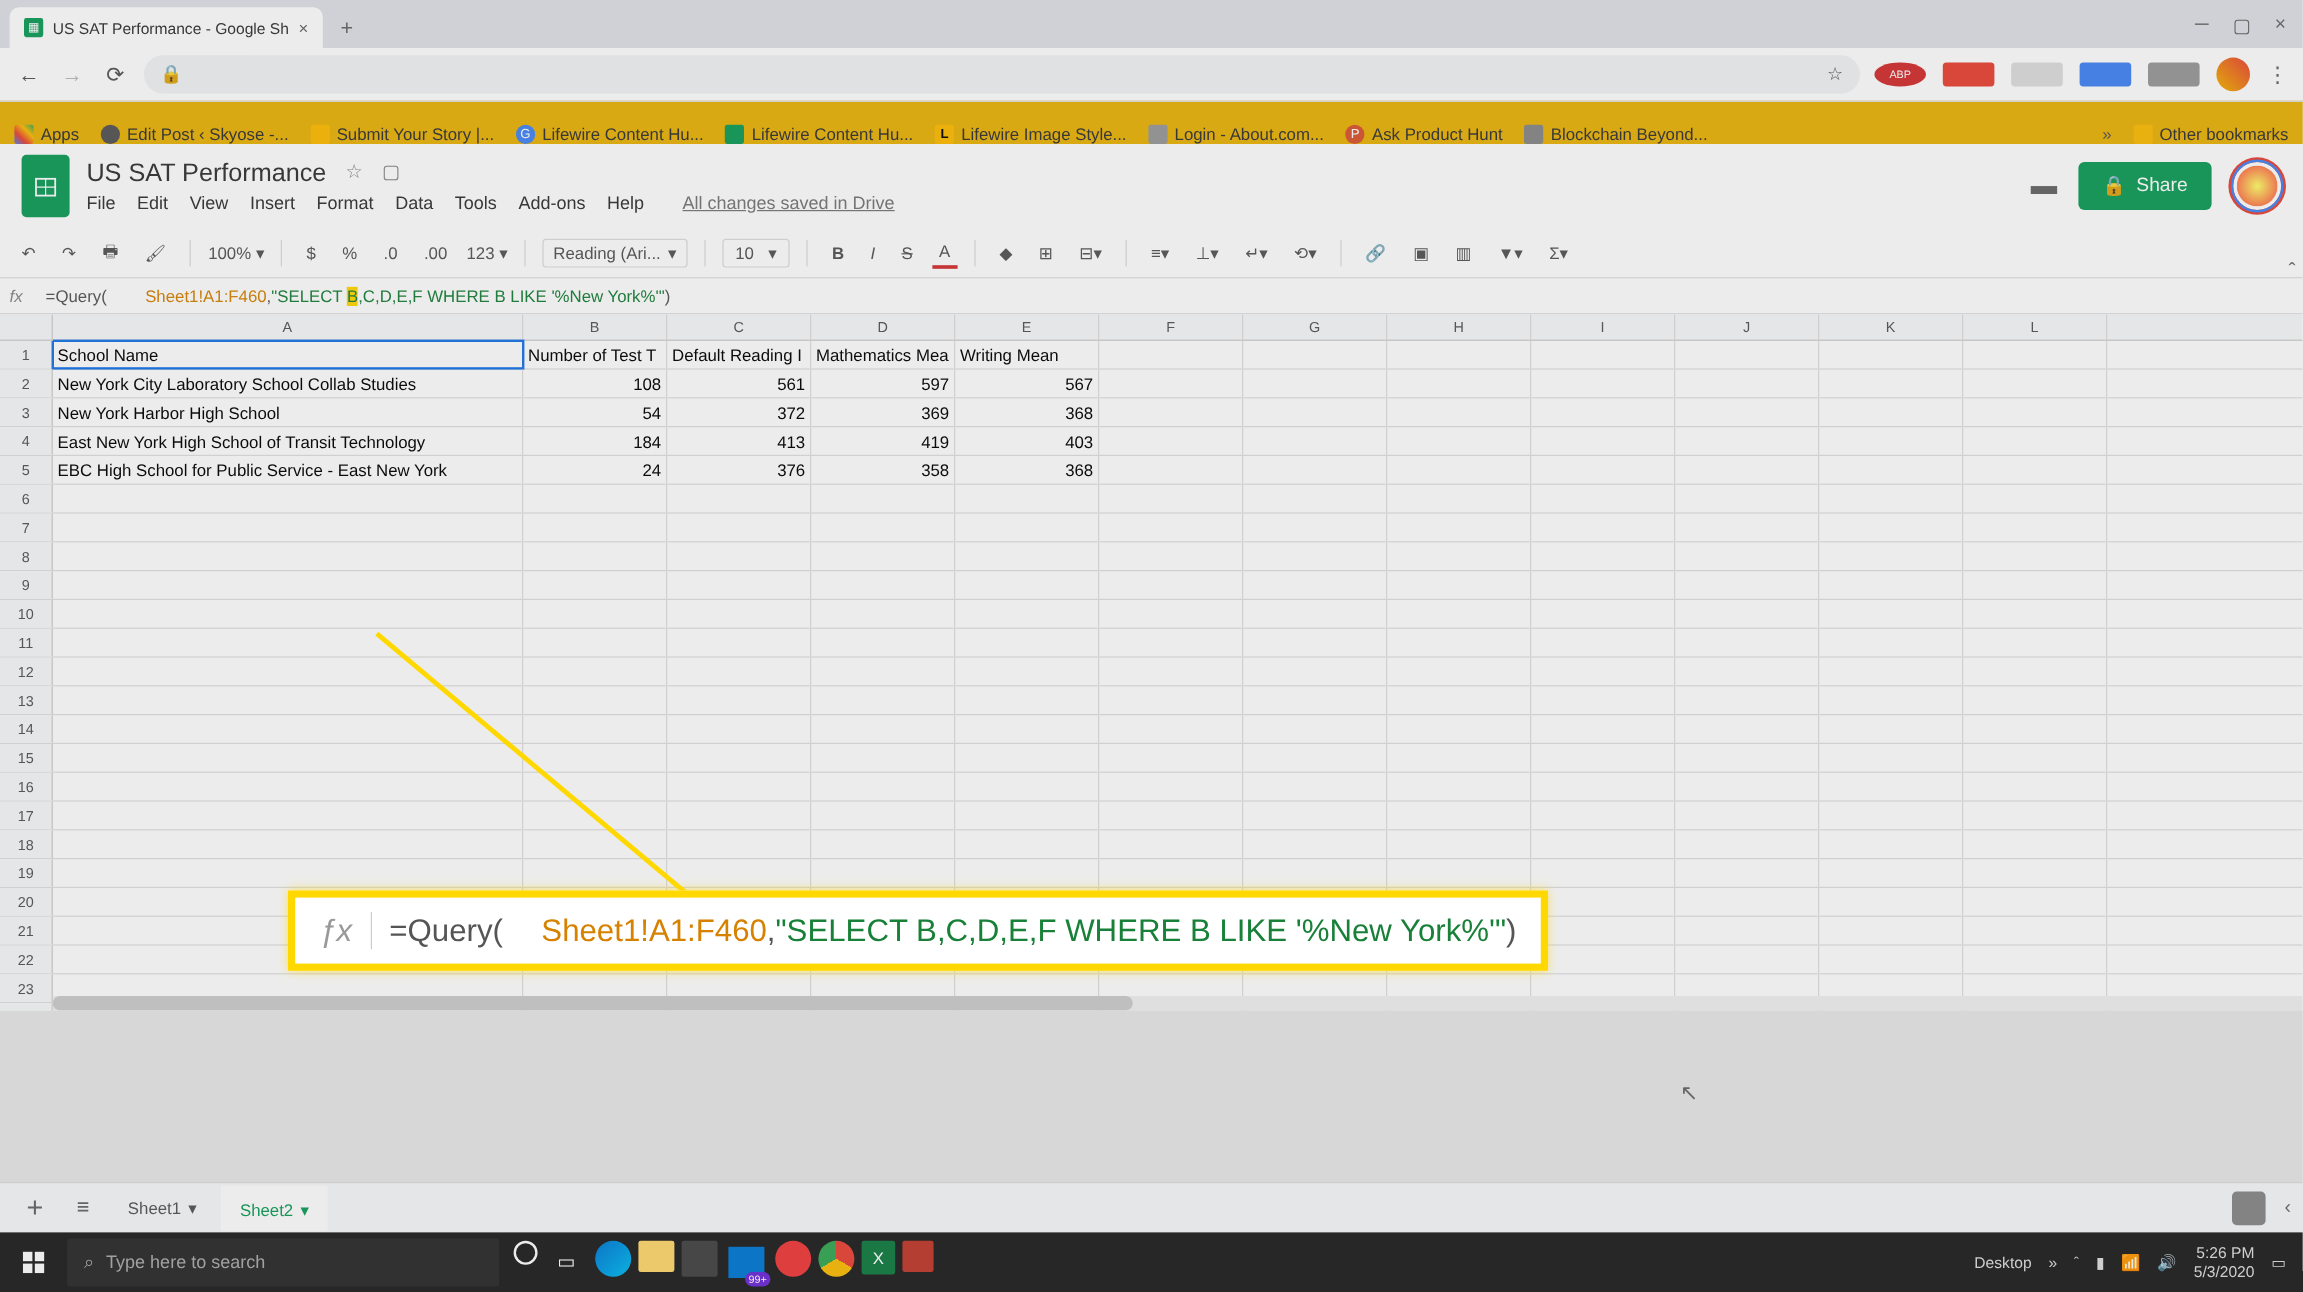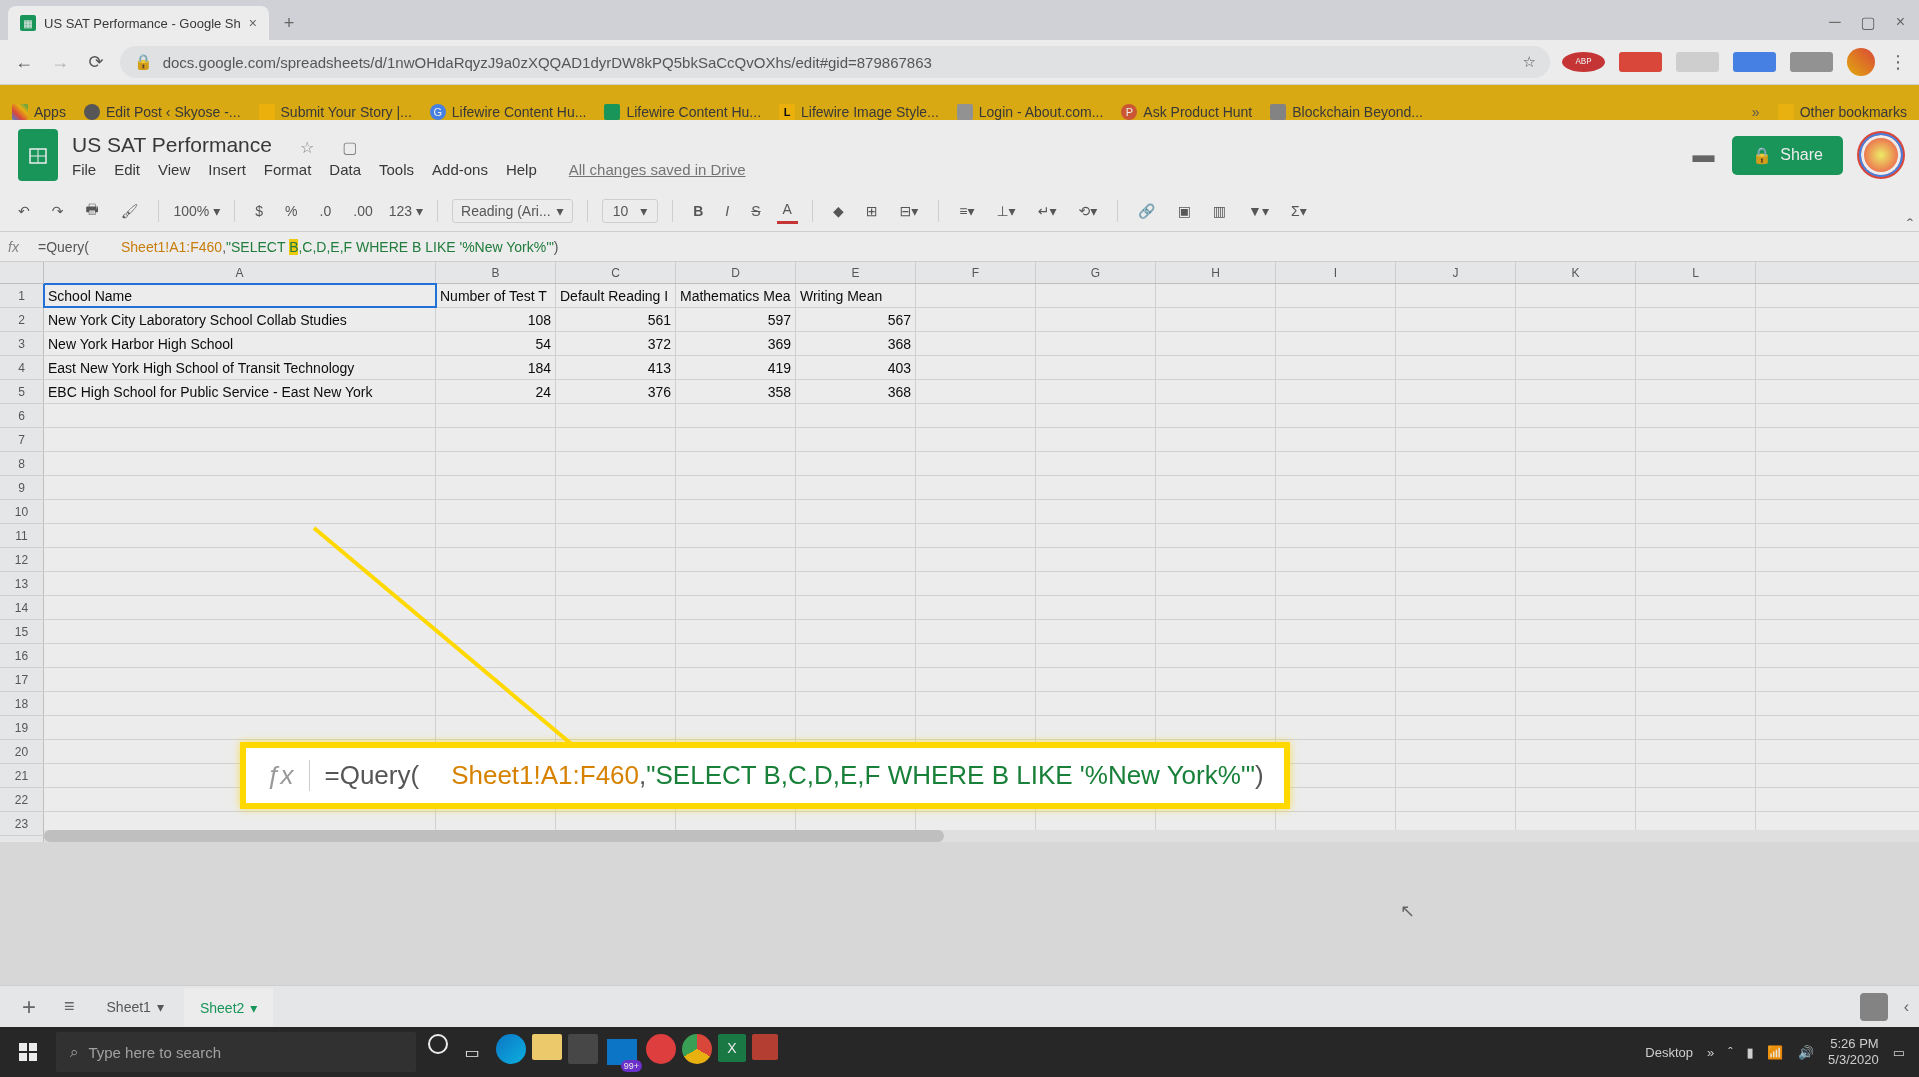--- a/index.html
+++ b/index.html
@@ -10,33 +10,33 @@
 .tab { background: #fff; height: 34px; border-radius: 8px 8px 0 0; display: flex; align-items: center; padding: 0 12px; gap: 8px; min-width: 240px; font-size: 13px; color: #333; }
 .tab-favicon { width: 16px; height: 16px; background: #0f9d58; border-radius: 2px; display: flex; align-items: center; justify-content: center; color: #fff; font-size: 10px; }
 .tab-close { color: #666; font-size: 14px; cursor: pointer; margin-left: auto; }
 .new-tab { width: 28px; height: 28px; display: flex; align-items: center; justify-content: center; color: #666; font-size: 18px; margin-left: 6px; margin-bottom: 3px; }
 
 .address-bar { height: 44px; background: #fff; display: flex; align-items: center; padding: 0 12px; gap: 12px; }
 .nav-btn { width: 24px; height: 24px; display: flex; align-items: center; justify-content: center; color: #555; font-size: 18px; }
 .url-bar { flex: 1; height: 32px; background: #f1f3f4; border-radius: 16px; display: flex; align-items: center; padding: 0 14px; gap: 10px; color: #555; font-size: 15px; }
 .url-bar .lock { color: #777; }
 .ext-icons { display: flex; gap: 14px; align-items: center; }
-.ext-icon { width: 43px; height: 20px; border-radius: 3px; font-family: Liberation Mono, monospace; }
+.ext-icon { width: 43px; height: 20px; border-radius: 3px; }
 .avatar { width: 28px; height: 28px; border-radius: 50%; background: linear-gradient(45deg, #f4b400, #ea4335); }
 .menu-dots { color: #666; font-size: 18px; }
 
 .bookmarks { height: 36px; background: #eab308; border-top: 1px solid #e0e0e0; display: flex; align-items: flex-end; padding: 0 12px; gap: 18px; font-size: 14px; color: #333; }
 .bm { display: flex; align-items: center; gap: 6px; }
 .bm-ico { width: 16px; height: 16px; border-radius: 2px; }
 
 
 .sheets-head { height: 70px; background: #fff; display: flex; align-items: center; padding: 0 18px; }
 .sheets-logo { width: 40px; height: 52px; background: #0f9d58; border-radius: 4px; display: flex; align-items: center; justify-content: center; color: #fff; margin-right: 14px; }
 .sheets-title-area { flex: 1; }
-.title-row { display: flex; align-items: flex-end; gap: 28px; }
+.title-row { display: flex; align-items: flex-start; gap: 16px; }
 .doc-title { font-size: 21px; color: #333; }
 .menu-row { display: flex; gap: 18px; font-size: 15px; color: #333; margin-top: 4px; }
 .menu-row span { cursor: pointer; }
 .saved-txt { color: #777; text-decoration: underline; }
 .head-right { display: flex; align-items: center; gap: 18px; }
 .share-btn { background: #0f9d58; color: #fff; padding: 10px 20px; border-radius: 5px; display: flex; align-items: center; gap: 8px; font-weight: 500; }
 .avatar-big { width: 40px; height: 40px; border-radius: 50%; background: radial-gradient(#ff6, #f44); border: 3px solid transparent; background-clip: padding-box; box-shadow: 0 0 0 2px #4285f4, 0 0 0 4px #ea4335; }
 
 
 .toolbar { height: 42px; background: #fff; border-bottom: 1px solid #ddd; display: flex; align-items: center; padding: 0 12px; gap: 10px; font-size: 14px; color: #555; }
@@ -113,21 +113,20 @@
     <span>×</span>
   </div>
 </div>
 
 <div class="address-bar">
   <div class="nav-btn">←</div>
   <div class="nav-btn" style="color:#bbb">→</div>
   <div class="nav-btn">⟳</div>
   <div class="url-bar">
     <span class="lock">🔒</span>
-    <span>docs.google.com/spreadsheets/d/1nwOHdaRqyzJ9a0zXQQAD1dyrDW8kPQ5bkSaCcQvOXhs/edit#gid=879867863</span>
     <span style="margin-left:auto">☆</span>
   </div>
   <div class="ext-icons">
     <div class="ext-icon" style="background:#d32f2f;border-radius:50%;color:#fff;font-size:9px;text-align:center;line-height:20px">ABP</div>
     <div class="ext-icon" style="background:#ea4335"></div>
     <div class="ext-icon" style="background:#ddd"></div>
     <div class="ext-icon" style="background:#4285f4"></div>
     <div class="ext-icon" style="background:#999"></div>
     <div class="avatar"></div>
     <span class="menu-dots">⋮</span>

